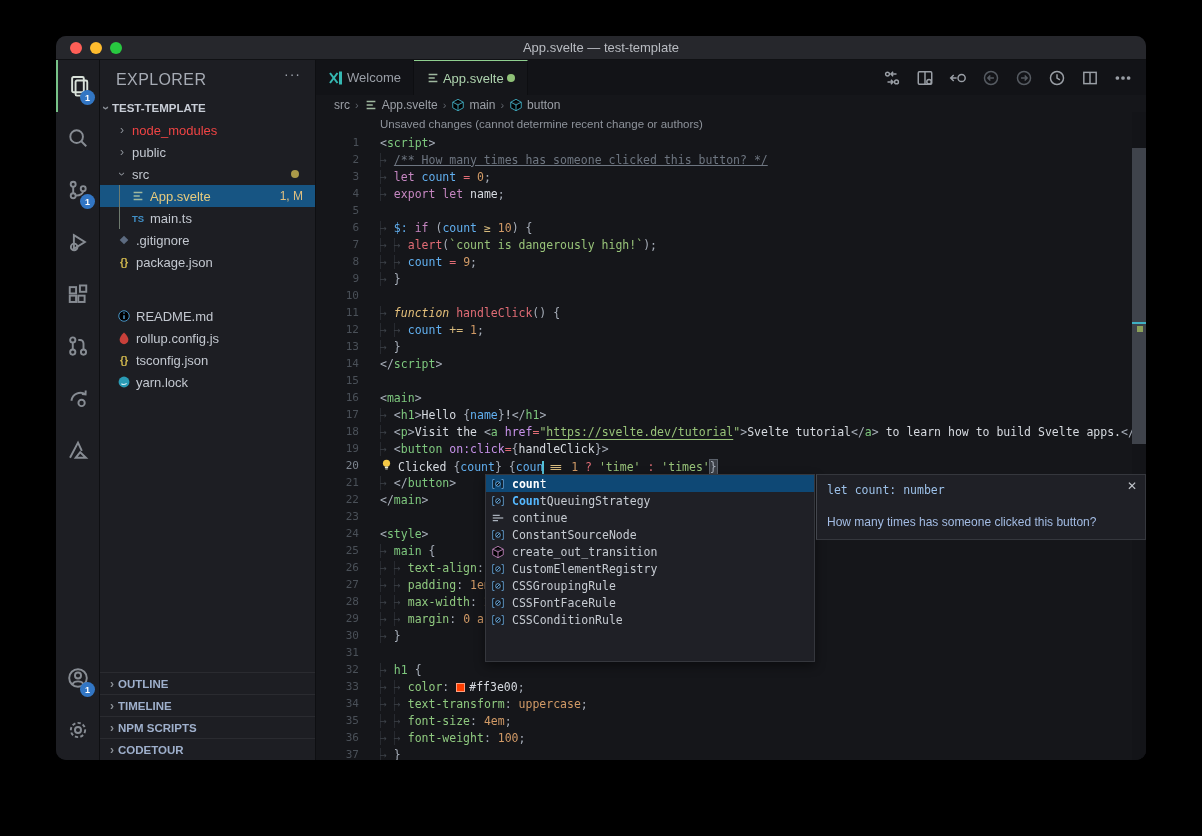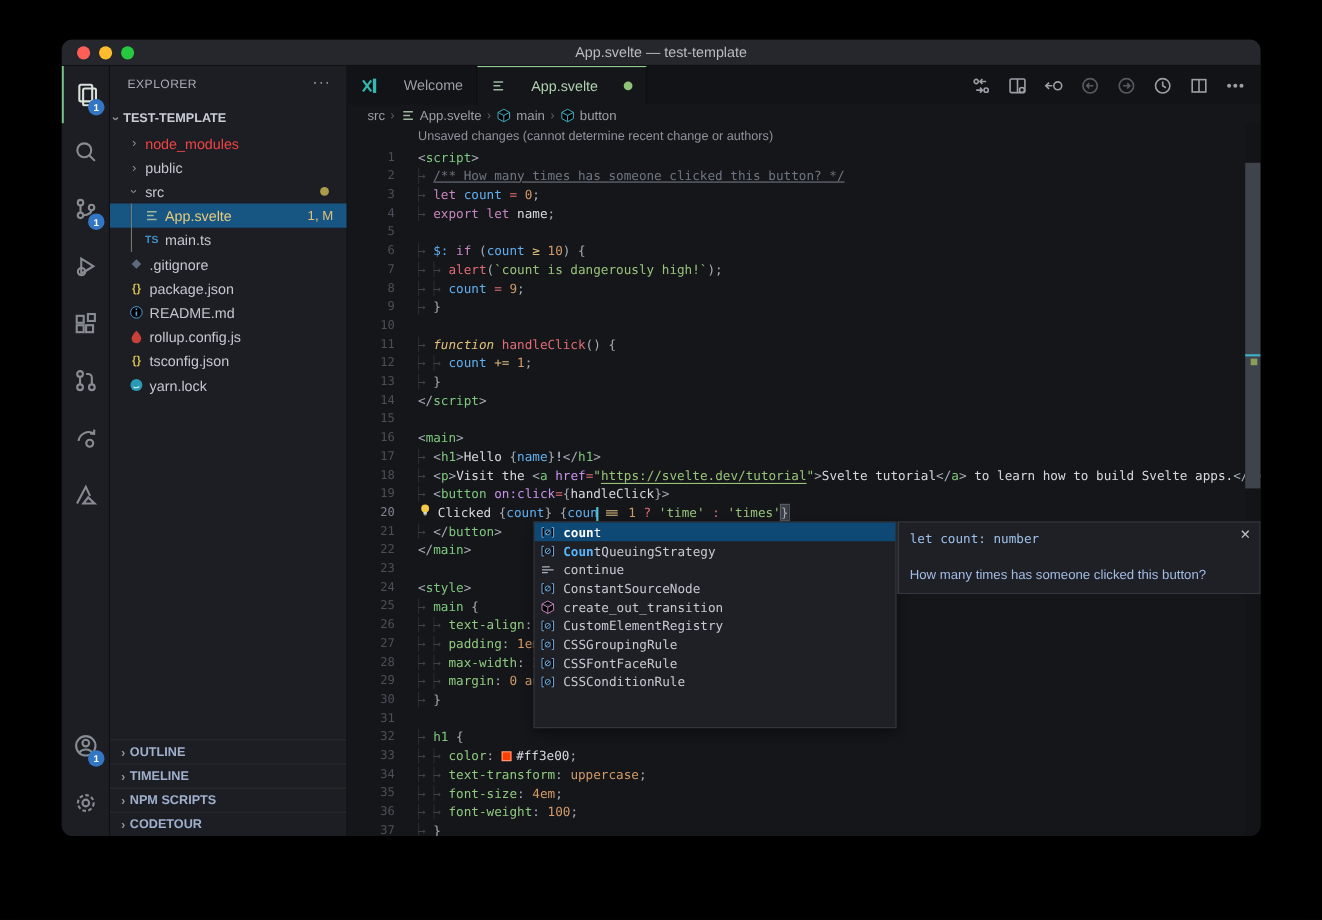--- a/index.html
+++ b/index.html
@@ -21,21 +21,21 @@
   .ab-item svg{stroke:#878c93;fill:none;stroke-width:1.4;}
   .ab-item.active{border-left:2px solid #78c288;}
   .ab-item.active svg{stroke:#d9e2da;}
   .badge{position:absolute;right:5px;bottom:7px;min-width:15px;height:15px;border-radius:50%;background:#3276c4;
          color:#fff;font-size:9px;display:flex;align-items:center;justify-content:center;font-weight:bold;}
   .ab-bottom{position:absolute;bottom:4px;left:0;width:44px;}
 
   
   .sidebar{position:absolute;left:44px;top:24px;width:216px;bottom:0;background:#1d1e23;border-right:1px solid #0e0f12;font-size:13px;color:#c3c8d0;}
   .sb-head{position:absolute;top:0;left:0;right:0;height:37px;}
-  .sb-title{position:absolute;left:16px;top:11px;font-size:11px;letter-spacing:.4px;color:#a6abb4;}
+  .sb-title{position:absolute;left:16px;top:11px;font-size:16px;letter-spacing:.4px;color:#a6abb4;}
   .sb-more{position:absolute;right:14px;top:6px;color:#9da2ab;font-size:14px;letter-spacing:1px;cursor:pointer;}
   .sb-section{position:absolute;top:37px;left:0;right:0;height:22px;display:flex;align-items:center;font-weight:bold;font-size:11.5px;color:#c8cdd6;cursor:pointer;}
   .chev{display:inline-block;color:#8a8f96;font-size:12px;width:12px;text-align:center;}
   .chev.open{transform:rotate(90deg);}
   .filelist{position:absolute;top:59px;left:0;right:0;}
   .frow{position:relative;height:22px;display:flex;align-items:center;cursor:pointer;white-space:nowrap;}
   .frow.sel{background:#175583;}
   .frow.sel .flabel{color:#e7cb7e;}
   .frow.dim .flabel{color:#ef4444;}
   .flabel{margin-left:4px;}
@@ -43,21 +43,21 @@
   .fbadge{position:absolute;right:12px;color:#e0c080;font-size:12px;}
   .fdot{position:absolute;right:16px;width:8px;height:8px;border-radius:50%;background:#ab9a49;}
   .guide-v{position:absolute;width:1px;background:#6e7a6e;}
   .panelstack{position:absolute;left:0;right:0;bottom:0;}
   .panel{height:22px;border-top:1px solid #2a2b30;display:flex;align-items:center;font-weight:bold;font-size:11.5px;color:#9fb0cc;cursor:pointer;padding-left:6px;}
 
   
   .editorwrap{position:absolute;left:260px;top:24px;right:0;bottom:0;background:#15161a;}
   .tabbar{position:absolute;left:0;top:0;right:0;height:35px;background:#121317;display:flex;}
   .tab{position:relative;height:35px;display:flex;align-items:center;padding:0 12px;font-size:13px;color:#9a9fa7;
-       background:#121317;border-right:1px solid #0d0e11;cursor:pointer;gap:23px;}
+       background:#121317;border-right:1px solid #0d0e11;cursor:pointer;gap:3px;}
   .tab.active{background:#15161a;color:#aed3ae;border-top:1.5px solid #8fcf8f;}
   .tab .dot{width:8px;height:8px;border-radius:50%;background:#8fc177;}
   .editor-actions{position:absolute;right:14px;top:0;height:35px;display:flex;align-items:center;gap:15px;}
   .ea{width:18px;height:18px;display:flex;align-items:center;justify-content:center;cursor:pointer;}
   .ea svg{stroke:#9a9fa6;fill:none;stroke-width:1.3;}
   .ea.dim svg{stroke:#565b62;}
   .breadcrumb{position:absolute;left:0;top:35px;right:0;height:19px;display:flex;align-items:center;padding-left:18px;
               font-size:12px;color:#9b9fa6;gap:5px;background:#15161a;}
   .bc-item{display:flex;align-items:center;gap:4px;cursor:pointer;}
   .bc-sep{color:#5f646b;font-size:11px;}
@@ -243,21 +243,21 @@
             </svg>
           </span>
           <span class="flabel">.gitignore</span>
         </div>
         <div class="frow" style="padding-left: 16px;">
           <span class="ficon">
             <span style="color:#d2b94e;font-weight:bold;font-size:10.5px;">{}</span>
           </span>
           <span class="flabel">package.json</span>
         </div>
-        <div class="frow" style="padding-left: 16px;">
+        <div class="frow" style="padding-left: 16px; margin-top: 32px;">
           <span class="ficon">
             <svg width="14" height="14" viewBox="0 0 16 16">
               <circle cx="8" cy="8" r="6" stroke="#4fa3d9"></circle>
               <line x1="8" y1="7" x2="8" y2="11.5" stroke="#4fa3d9" stroke-width="1.6"></line>
               <circle cx="8" cy="4.6" r="0.9" fill="#4fa3d9" stroke="none"></circle>
             </svg>
           </span>
           <span class="flabel">README.md</span>
         </div>
         <div class="frow" style="padding-left: 16px;">

